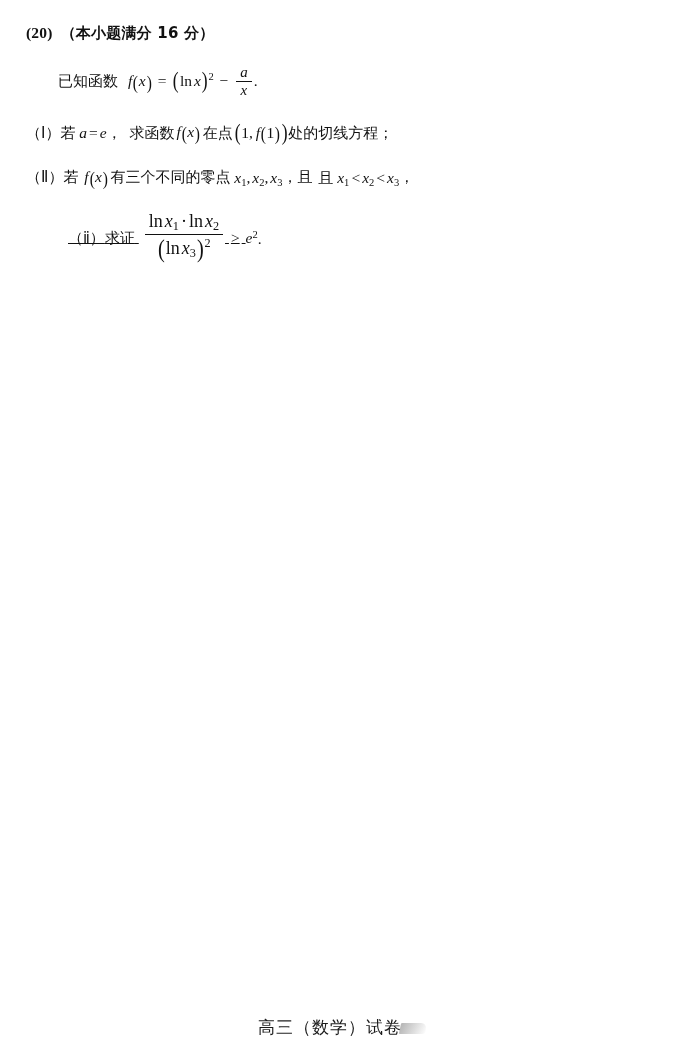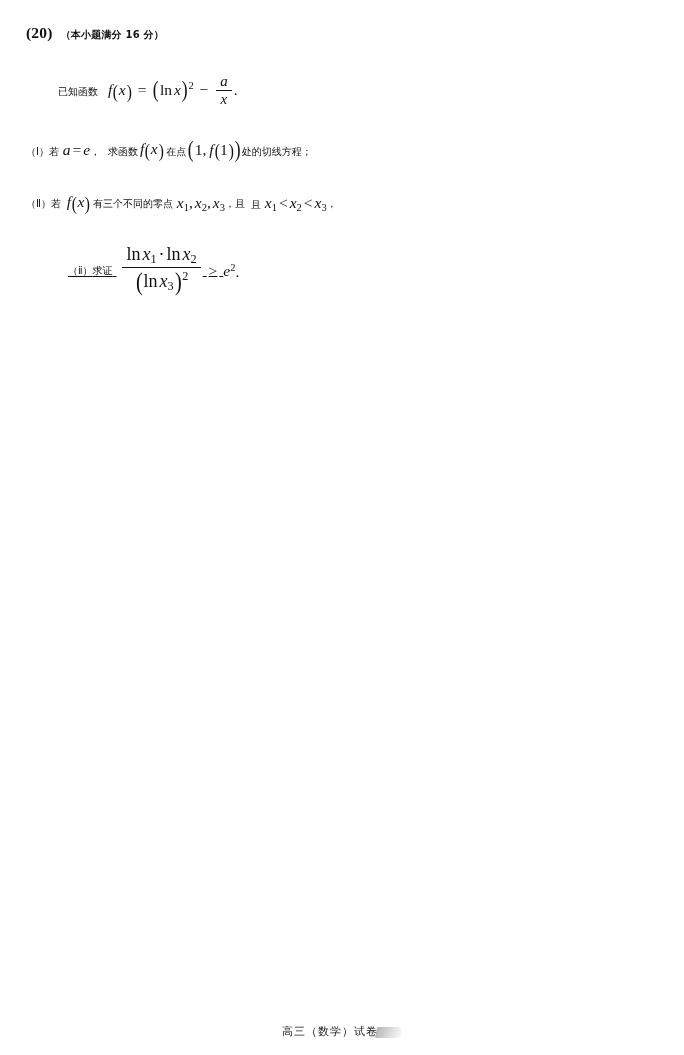--- a/index.html
+++ b/index.html
@@ -39,24 +39,24 @@
   }
   
   .row {
     margin-left: 4px;
     font-size: 15.5px;
     line-height: 1.1;
   }
   .row.indent1 { margin-left: 36px; }
   .row.indent2 { margin-left: 4px; }
   .row.indent3 { margin-left: 46px; }
-  .gap-b { margin-top: 32px; }
-  .gap-e { margin-top: 30px; }
+  .gap-b { margin-top: 22px; }
+  .gap-e { margin-top: 22px; }
 
-  .cn { font-family: "DejaVu Sans", sans-serif; font-size: 10px; }
+  .cn { font-family: "DejaVu Sans", sans-serif; font-size: 15px; }
   .mi { font-family: "Liberation Serif", serif; font-style: italic; }
   .mn { font-family: "Liberation Serif", serif; font-style: normal; }
   .op { font-family: "Liberation Serif", serif; font-style: normal; padding: 0 2px; }
 
   .inline { display: inline-block; vertical-align: middle; }
 
   
   sub { font-size: 0.68em; vertical-align: -0.28em; font-style: italic; }
   sup { font-size: 0.68em; vertical-align: 0.52em; font-style: normal; }
   sub.up { font-style: normal; }
@@ -106,21 +106,21 @@
   }
 
   
   .footer {
     position: absolute;
     left: 0;
     right: 0;
     bottom: 16px;
     text-align: center;
     font-family: "DejaVu Sans", sans-serif;
-    font-size: 11px;
+    font-size: 17px;
     letter-spacing: 1px;
     color: #1a1a1a;
   }
   .footer .smudge {
     display: inline-block;
     width: 26px;
     height: 11px;
     background: linear-gradient(105deg, rgba(120,120,120,0.55), rgba(200,200,200,0.05));
     vertical-align: middle;
     margin-left: -2px;

